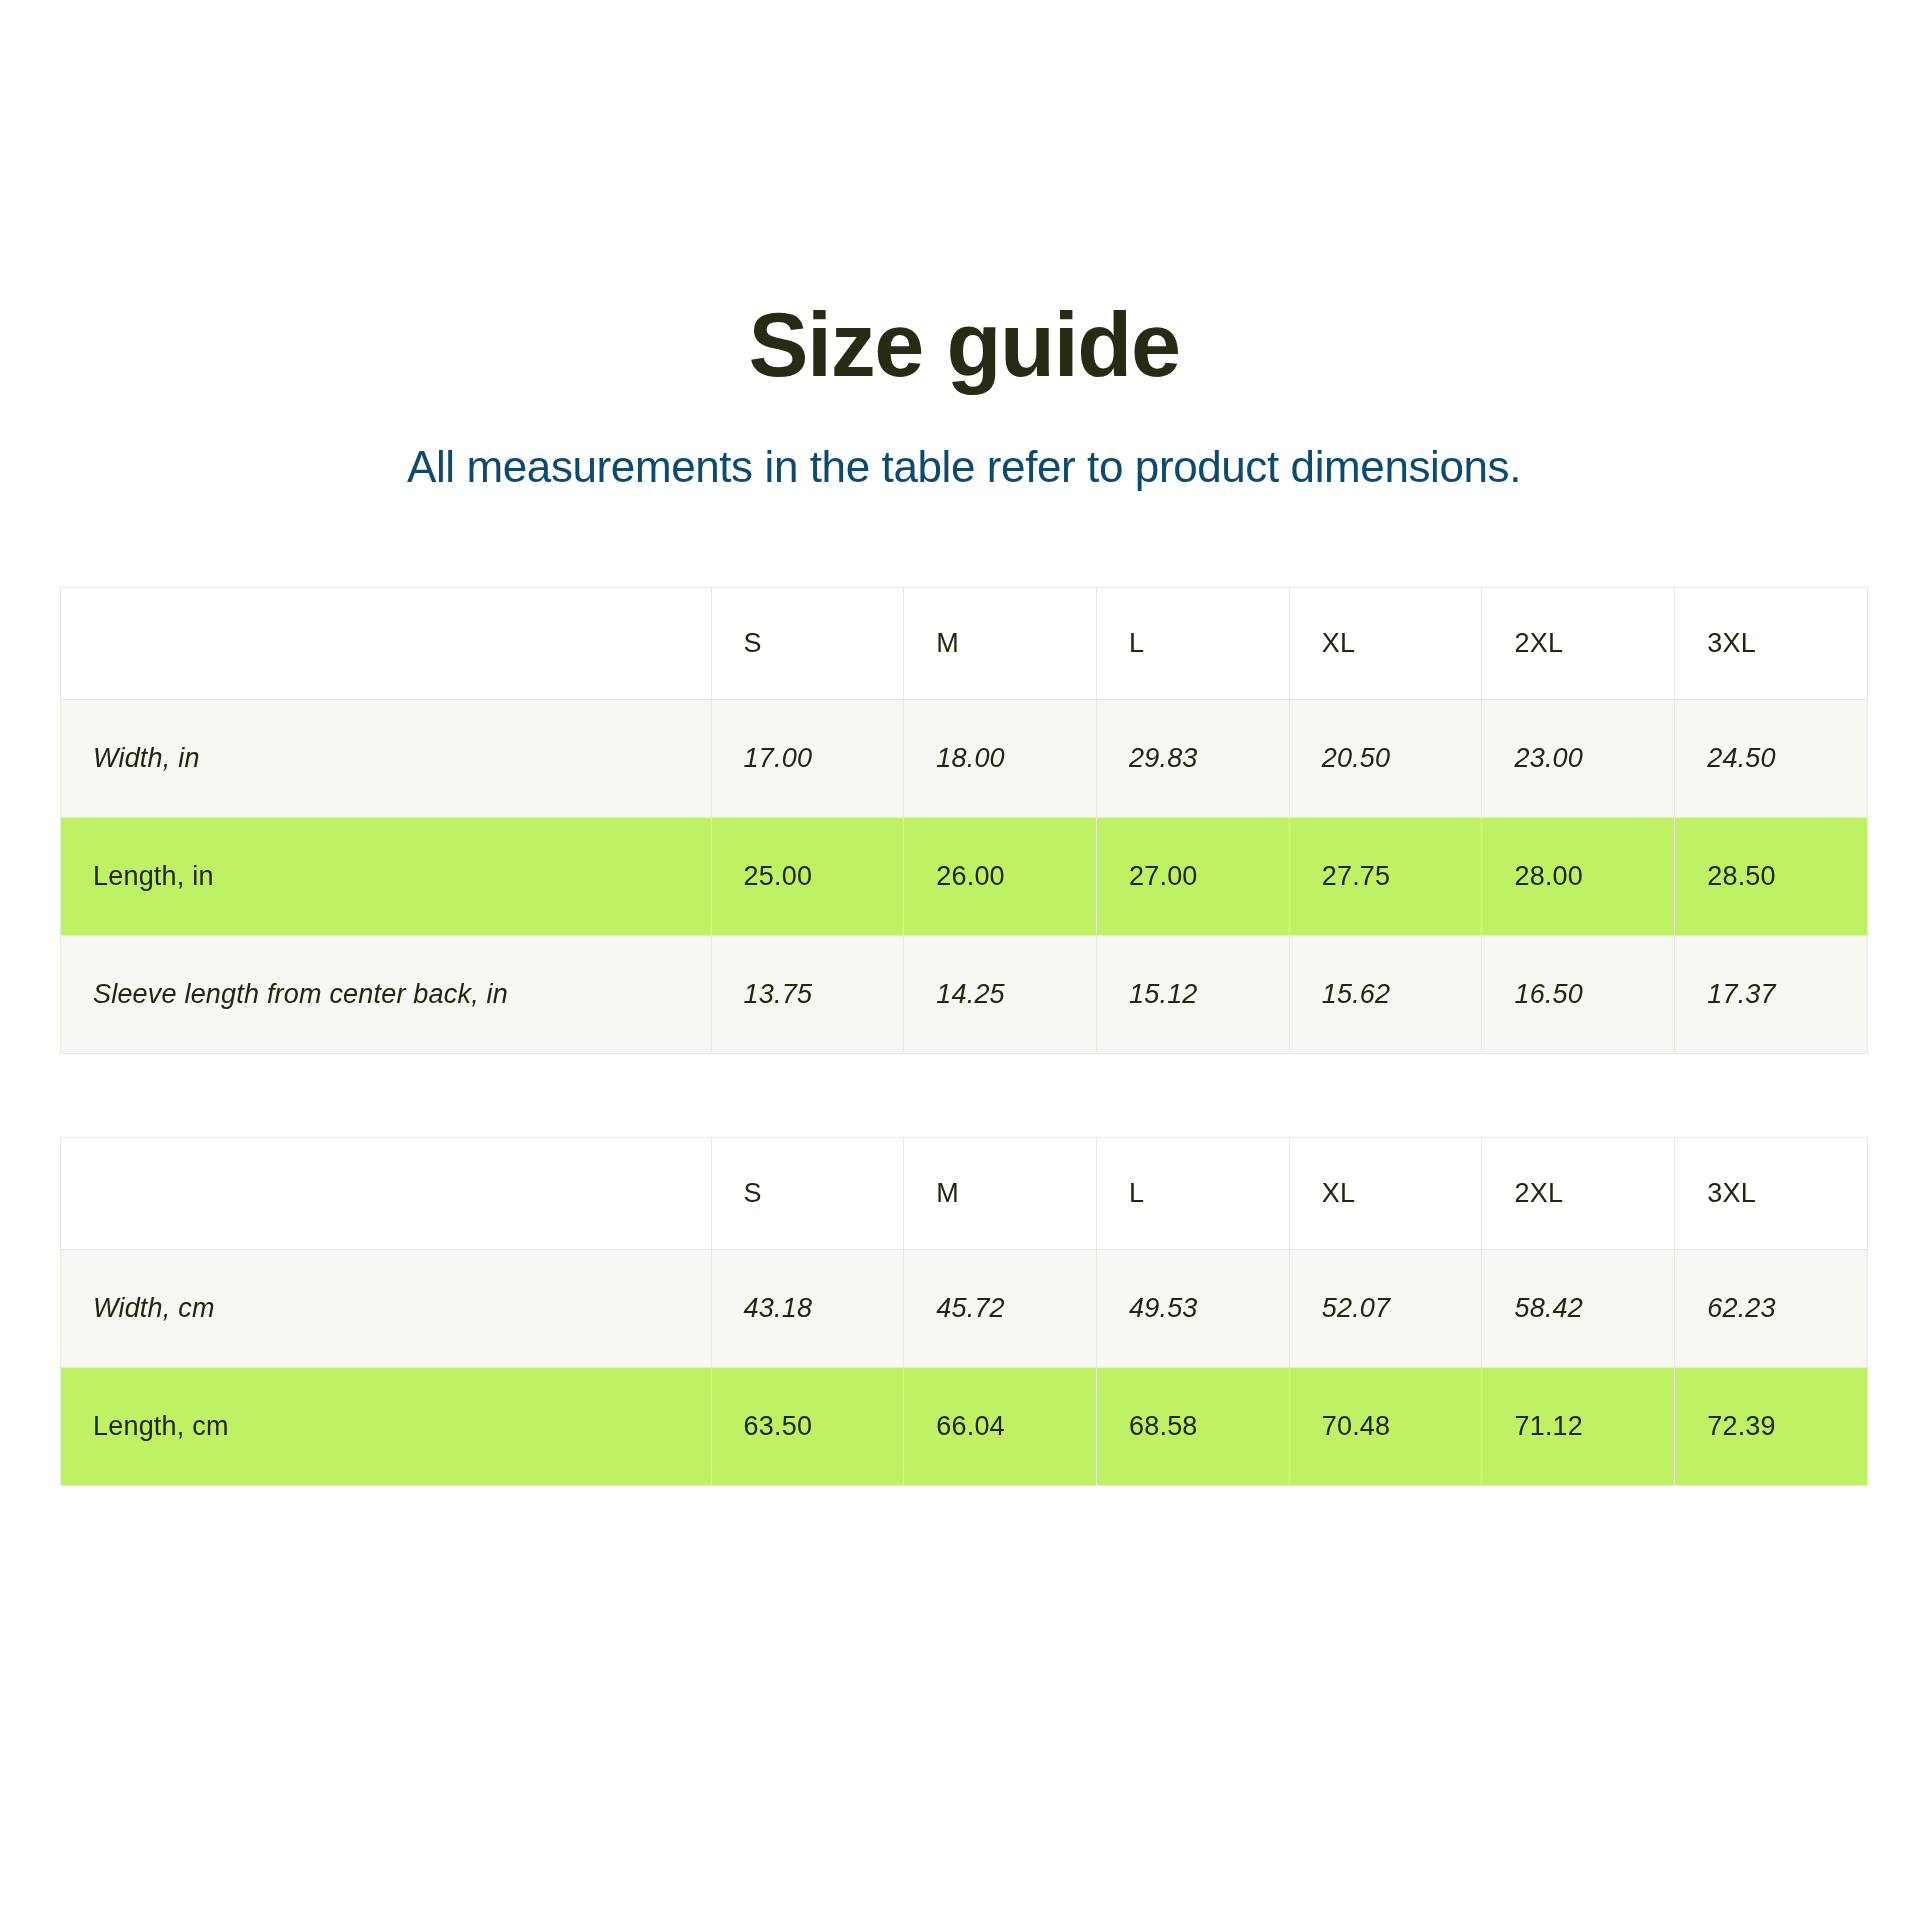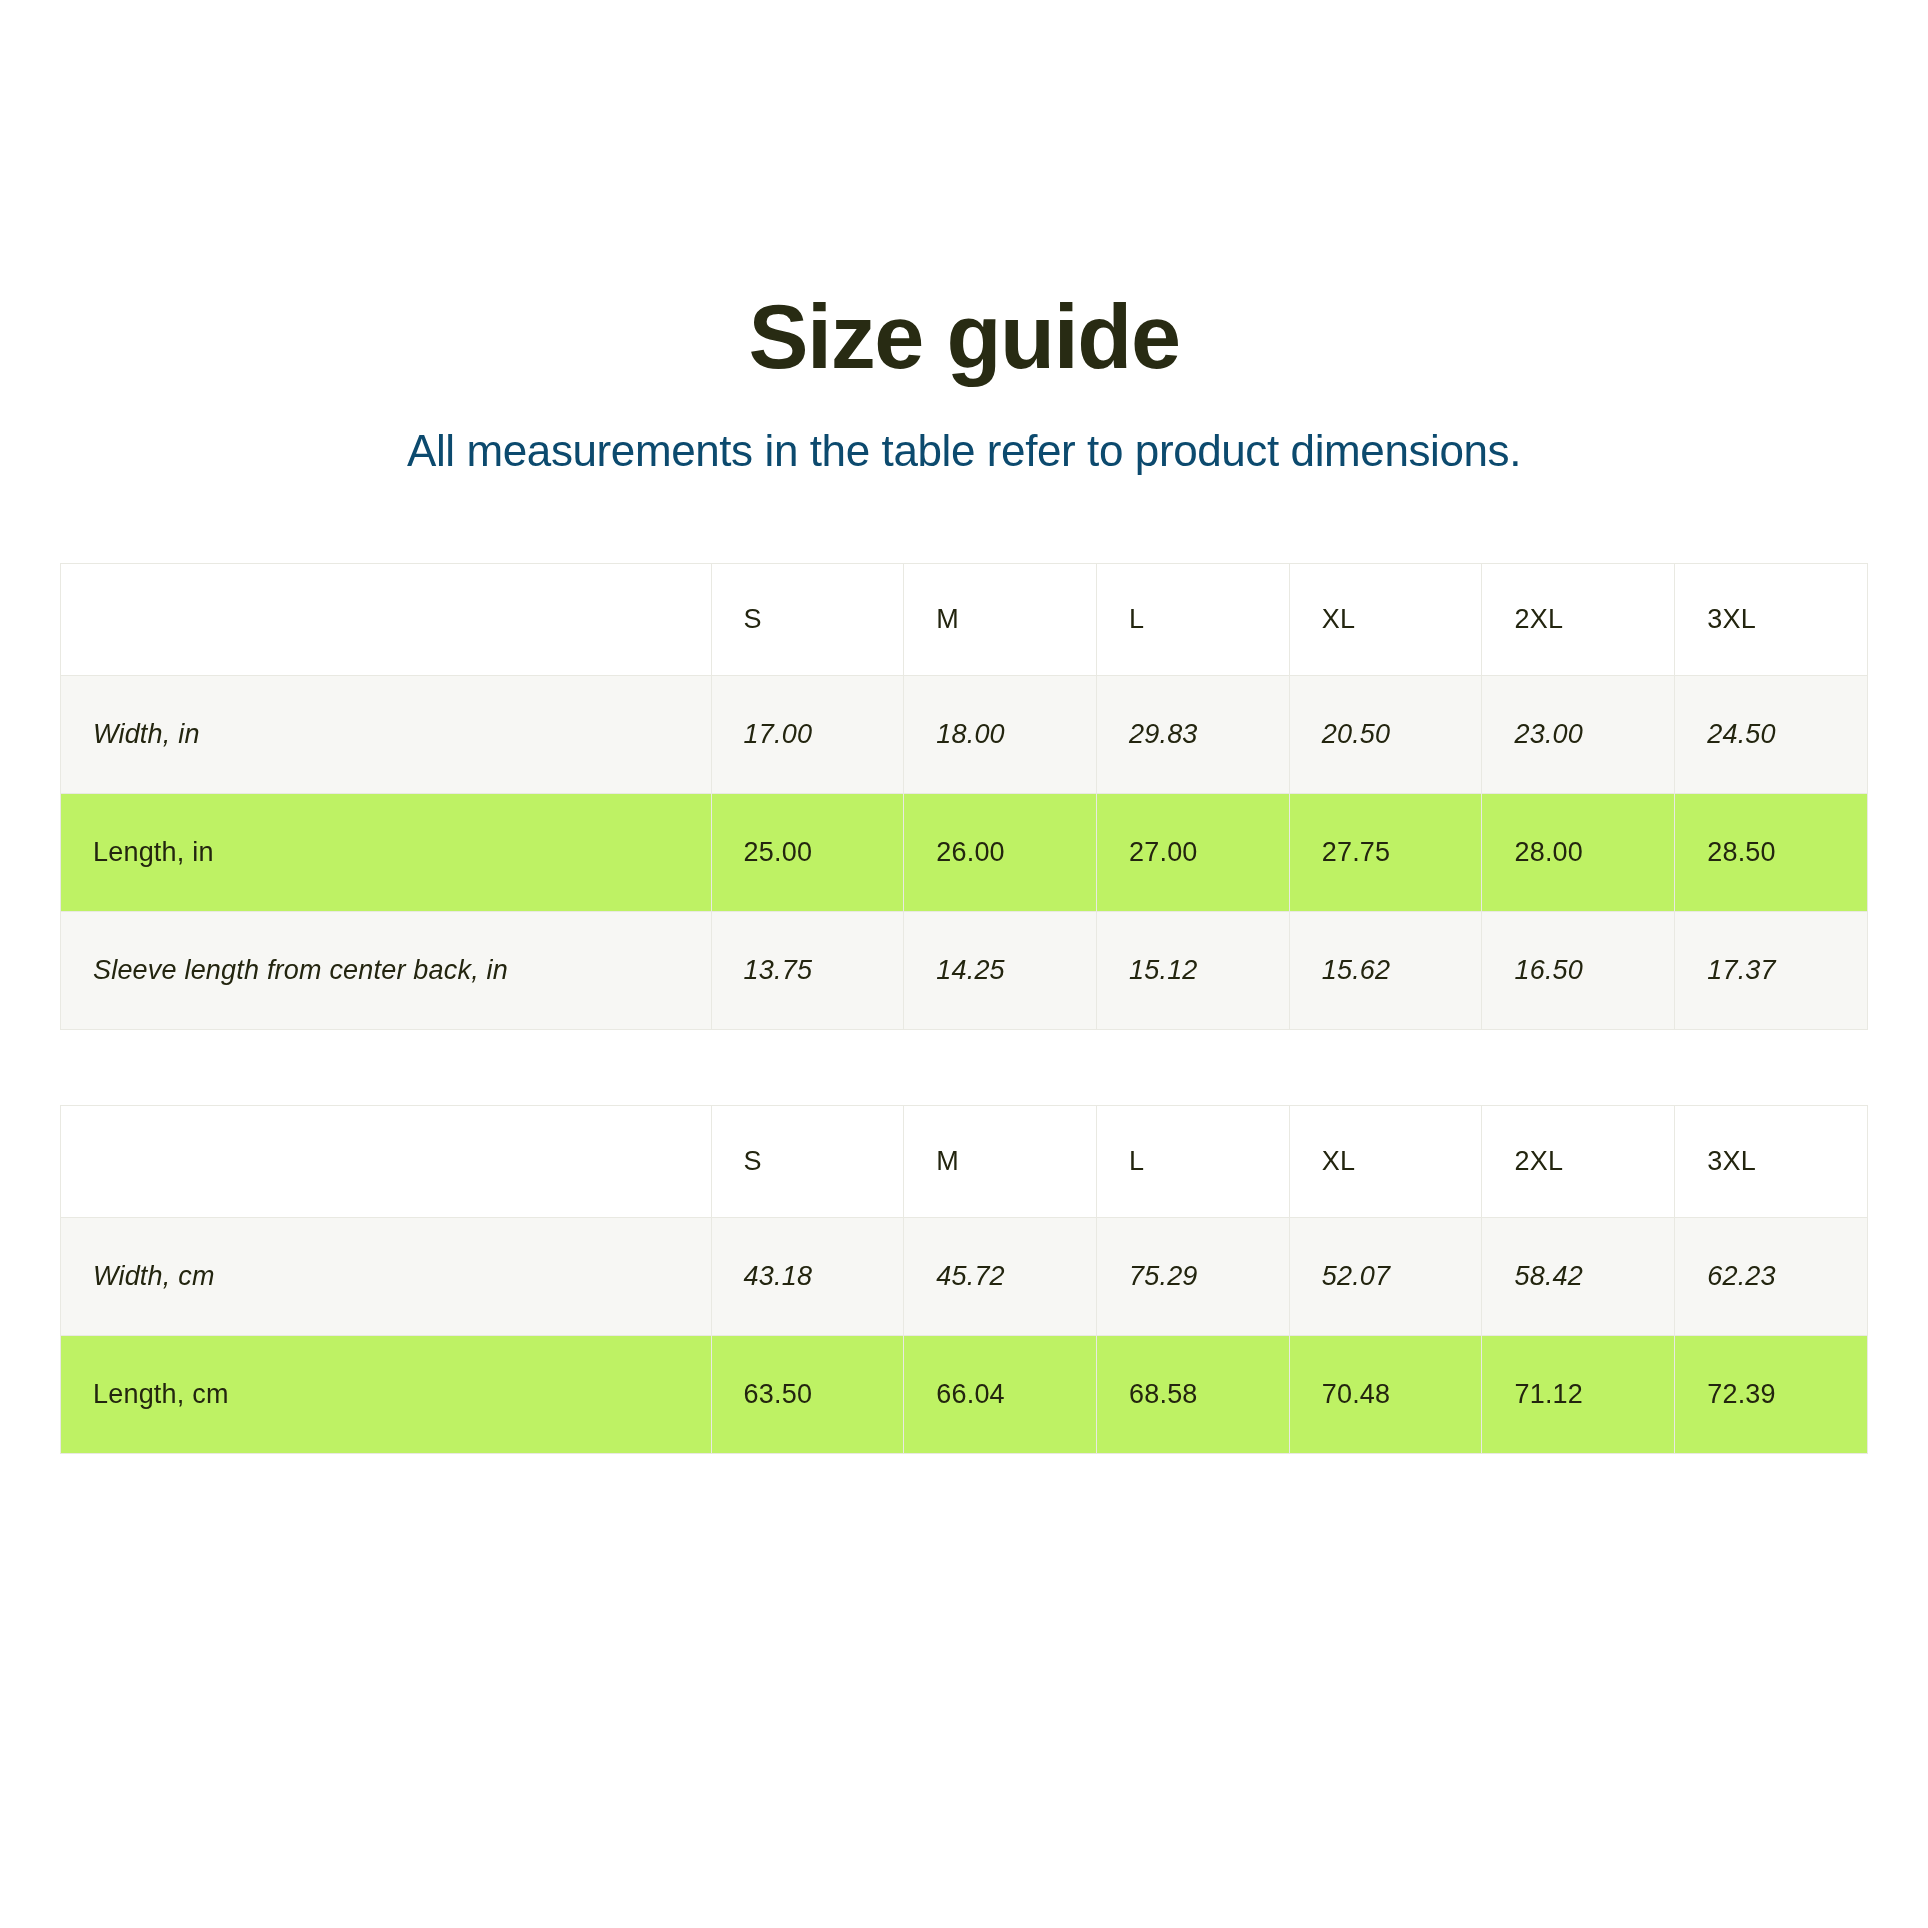--- a/index.html
+++ b/index.html
@@ -11,24 +11,25 @@
     height: 1928px;
     background: #ffffff;
     font-family: "Liberation Sans", sans-serif;
     color: #1f2110;
     -webkit-font-smoothing: antialiased;
   }
   .page {
     width: 1928px;
     height: 1928px;
     box-sizing: border-box;
-    padding: 8px 60px;
+    padding: 16px 60px;
     display: flex;
     flex-direction: column;
     align-items: center;
+    gap: 8px;
   }
   .title {
     margin-top: 282px;
     font-size: 90px;
     font-weight: 700;
     letter-spacing: -1.4px;
     color: #282b13;
     line-height: 1.05;
     text-align: center;
   }
@@ -169,21 +170,21 @@
           <th>XL</th>
           <th>2XL</th>
           <th>3XL</th>
         </tr>
       </thead>
       <tbody>
         <tr class="alt">
           <td class="row-label">Width, cm</td>
           <td>43.18</td>
           <td>45.72</td>
-          <td>75.29</td>
+          <td>49.53</td>
           <td>52.07</td>
           <td>58.42</td>
           <td>62.23</td>
         </tr>
         <tr>
           <td class="row-label">Length, cm</td>
           <td>63.50</td>
           <td>66.04</td>
           <td>68.58</td>
           <td>70.48</td>

